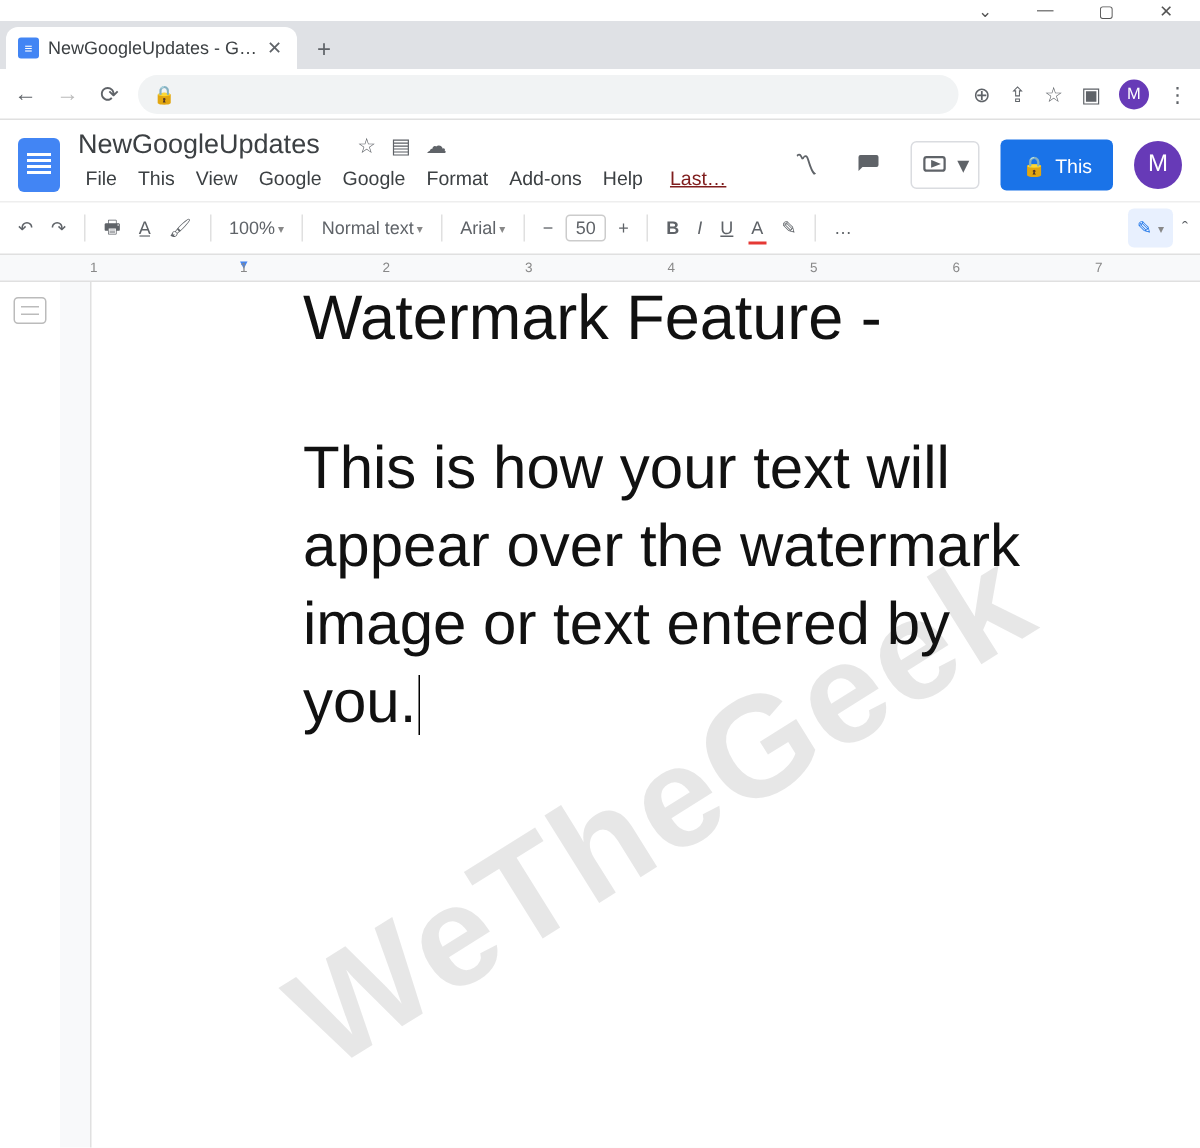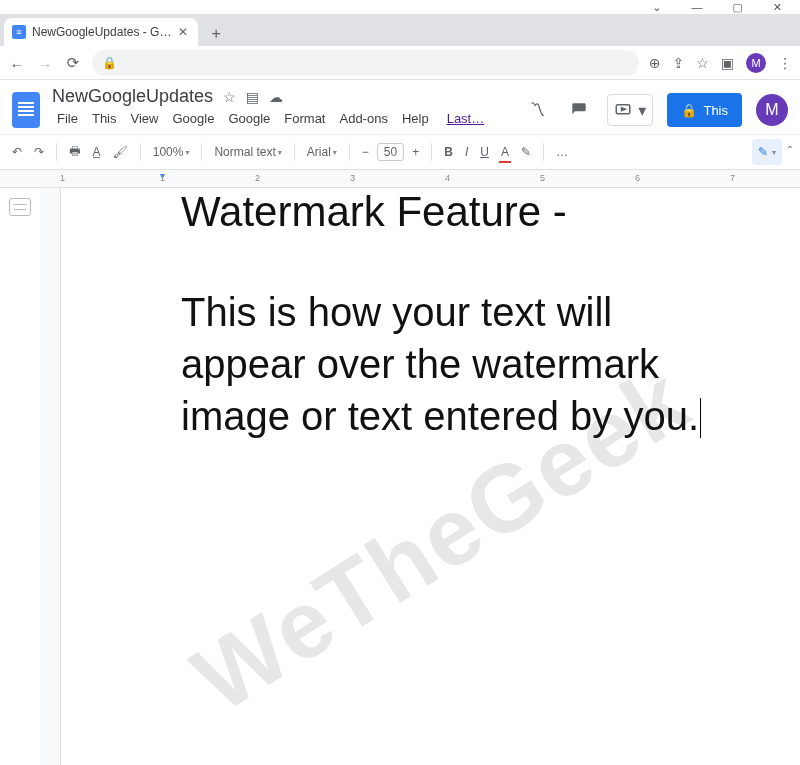--- a/index.html
+++ b/index.html
@@ -24,26 +24,26 @@
 .addr-field { flex: 1; height: 26px; background: #f1f3f4; border-radius: 13px; display: flex; align-items: center; padding: 0 10px; gap: 8px; color: #5f6368; font-size: 12px; }
 .addr-right { display: flex; gap: 12px; color: #5f6368; font-size: 14px; align-items: center; }
 .avatar-sm { width: 20px; height: 20px; border-radius: 50%; background: #673ab7; color: #fff; display: flex; align-items: center; justify-content: center; font-size: 11px; }
 
 
 .docs-head { display: flex; padding: 6px 12px 0 8px; gap: 8px; }
 .docs-logo { width: 36px; height: 48px; display: flex; align-items: center; justify-content: center; }
 .docs-logo-box { width: 28px; height: 36px; background: #4285f4; border-radius: 4px; position: relative; }
 .docs-logo-box::after { content: ""; position: absolute; left: 6px; right: 6px; top: 10px; height: 2px; background: #fff; box-shadow: 0 4px 0 #fff, 0 8px 0 #fff, 0 12px 0 #fff; }
 .docs-titlewrap { flex: 1; }
-.doc-title-row { display: flex; align-items: center; gap: 10px; }
+.doc-title-row { display: flex; align-items: center; gap: 25px; }
 .doc-title { font-size: 18px; color: #3c4043; }
 .doc-title-icons { display: flex; gap: 10px; color: #5f6368; font-size: 14px; }
 .menubar { display: flex; gap: 4px; font-size: 13px; color: #3c4043; margin-top: 2px; }
 .menubar span { padding: 2px 5px; }
-.menubar .lastedit { color: #4c1d95; text-decoration: underline; margin-left: 4px; }
+.menubar .lastedit { color: #7f1d1d; text-decoration: underline; margin-left: 4px; }
 .docs-actions { display: flex; align-items: center; gap: 14px; }
 .icon-btn { width: 28px; height: 28px; display: flex; align-items: center; justify-content: center; color: #5f6368; font-size: 16px; }
 .present-chip { display: flex; align-items: center; gap: 6px; border: 1px solid #dadce0; border-radius: 4px; height: 32px; padding: 0 6px; color: #5f6368; }
 .present-chip svg { width: 18px; height: 18px; }
 .share-btn { background: #1a73e8; color: #fff; border-radius: 4px; height: 34px; padding: 0 14px; display: flex; align-items: center; gap: 6px; font-size: 13px; font-weight: 500; }
 .avatar-lg { width: 32px; height: 32px; border-radius: 50%; background: #673ab7; color: #fff; display: flex; align-items: center; justify-content: center; font-weight: 500; }
 
 
 .toolbar { display: flex; align-items: center; height: 36px; border-top: 1px solid #eee; border-bottom: 1px solid #e0e0e0; padding: 0 8px; font-size: 12px; color: #5f6368; gap: 4px; }
 .toolbar .sep { width: 1px; height: 18px; background: #e0e0e0; margin: 0 4px; }
@@ -65,21 +65,21 @@
 
 
 .workspace { display: flex; height: 629px; }
 .leftrail { width: 40px; border-right: 0; display: flex; flex-direction: column; align-items: center; padding-top: 10px; color: #5f6368; }
 .leftrail .outline { width: 22px; height: 18px; border: 1px solid #bbb; border-radius: 3px; position: relative; }
 .leftrail .outline::before, .leftrail .outline::after { content: ""; position: absolute; left: 4px; right: 4px; height: 1px; background: #bbb; top: 5px; }
 .leftrail .outline::after { top: 10px; }
 .canvas { flex: 1; background: #f8f9fa; padding-left: 20px; overflow: hidden; position: relative; }
 .page { background: #fff; width: 760px; min-height: 640px; margin: 0; border: 1px solid #e0e0e0; border-top: none; border-right: none; position: relative; padding: 0 100px 40px 120px; }
 .watermark { position: absolute; left: 50%; top: 55%; transform: translate(-50%, -50%) rotate(-32deg); font-size: 95px; font-weight: 800; color: rgba(120,120,120,0.18); white-space: nowrap; letter-spacing: 2px; }
-.page-content { position: relative; font-family: Arial, sans-serif; color: #111; }
+.page-content { position: relative; font-family: Arial, sans-serif; color: #111; margin-left: 21px; }
 .heading { font-size: 42px; font-weight: 400; line-height: 1.15; margin-bottom: 50px; }
 .body-text { font-size: 40px; line-height: 1.3; }
 .cursor { display: inline-block; width: 1px; height: 40px; background: #000; vertical-align: text-bottom; margin-left: 1px; }
 
 svg.icon { width: 16px; height: 16px; fill: currentColor; }
 </style>
 </head>
 <body>
 
 <div class="window-controls">

